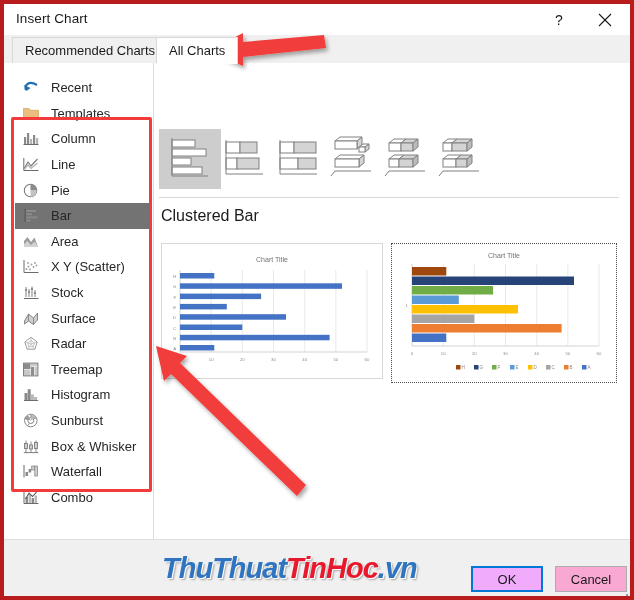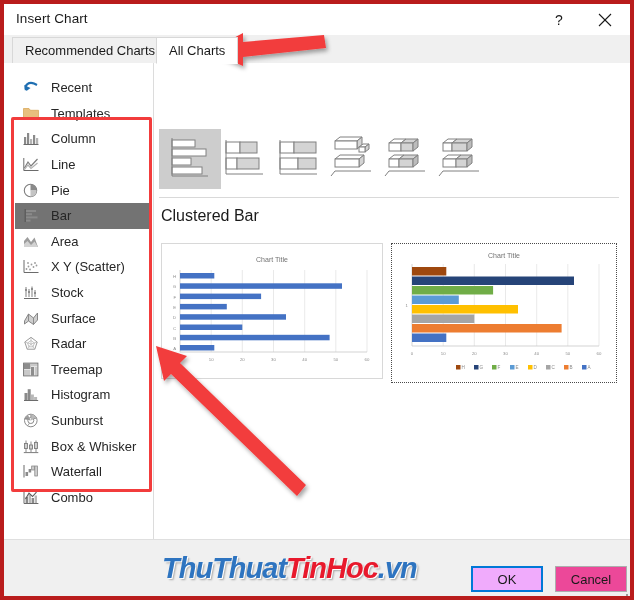--- a/index.html
+++ b/index.html
@@ -109,21 +109,21 @@
   .preview.p1{left:2px;width:222px;height:136px;border:1px solid #d8d8d8;}
   .preview.p2{left:232px;width:226px;height:140px;border:1px dotted #4a4a4a;padding:2px;}
   .preview svg{display:block;}
   
   .footer{
     position:absolute;left:0;top:535px;width:634px;height:65px;
     background:#f0f0f0;border-top:1px solid #dfdfdf;
   }
   .btn{
     position:absolute;top:26px;height:26px;width:72px;
-    background:#ec4899;border:1px solid #adadad;
+    background:#f9a8d4;border:1px solid #adadad;
     font-size:13px;color:#1a1a1a;
     display:flex;align-items:center;justify-content:center;
     box-sizing:border-box;
   }
   .btn.ok{left:467px;border:2px solid #0078d7;background:#f0abfc;}
   .btn.cancel{left:551px;}
   .grip{
     position:absolute;right:4px;bottom:3px;width:12px;height:12px;
   }
   

